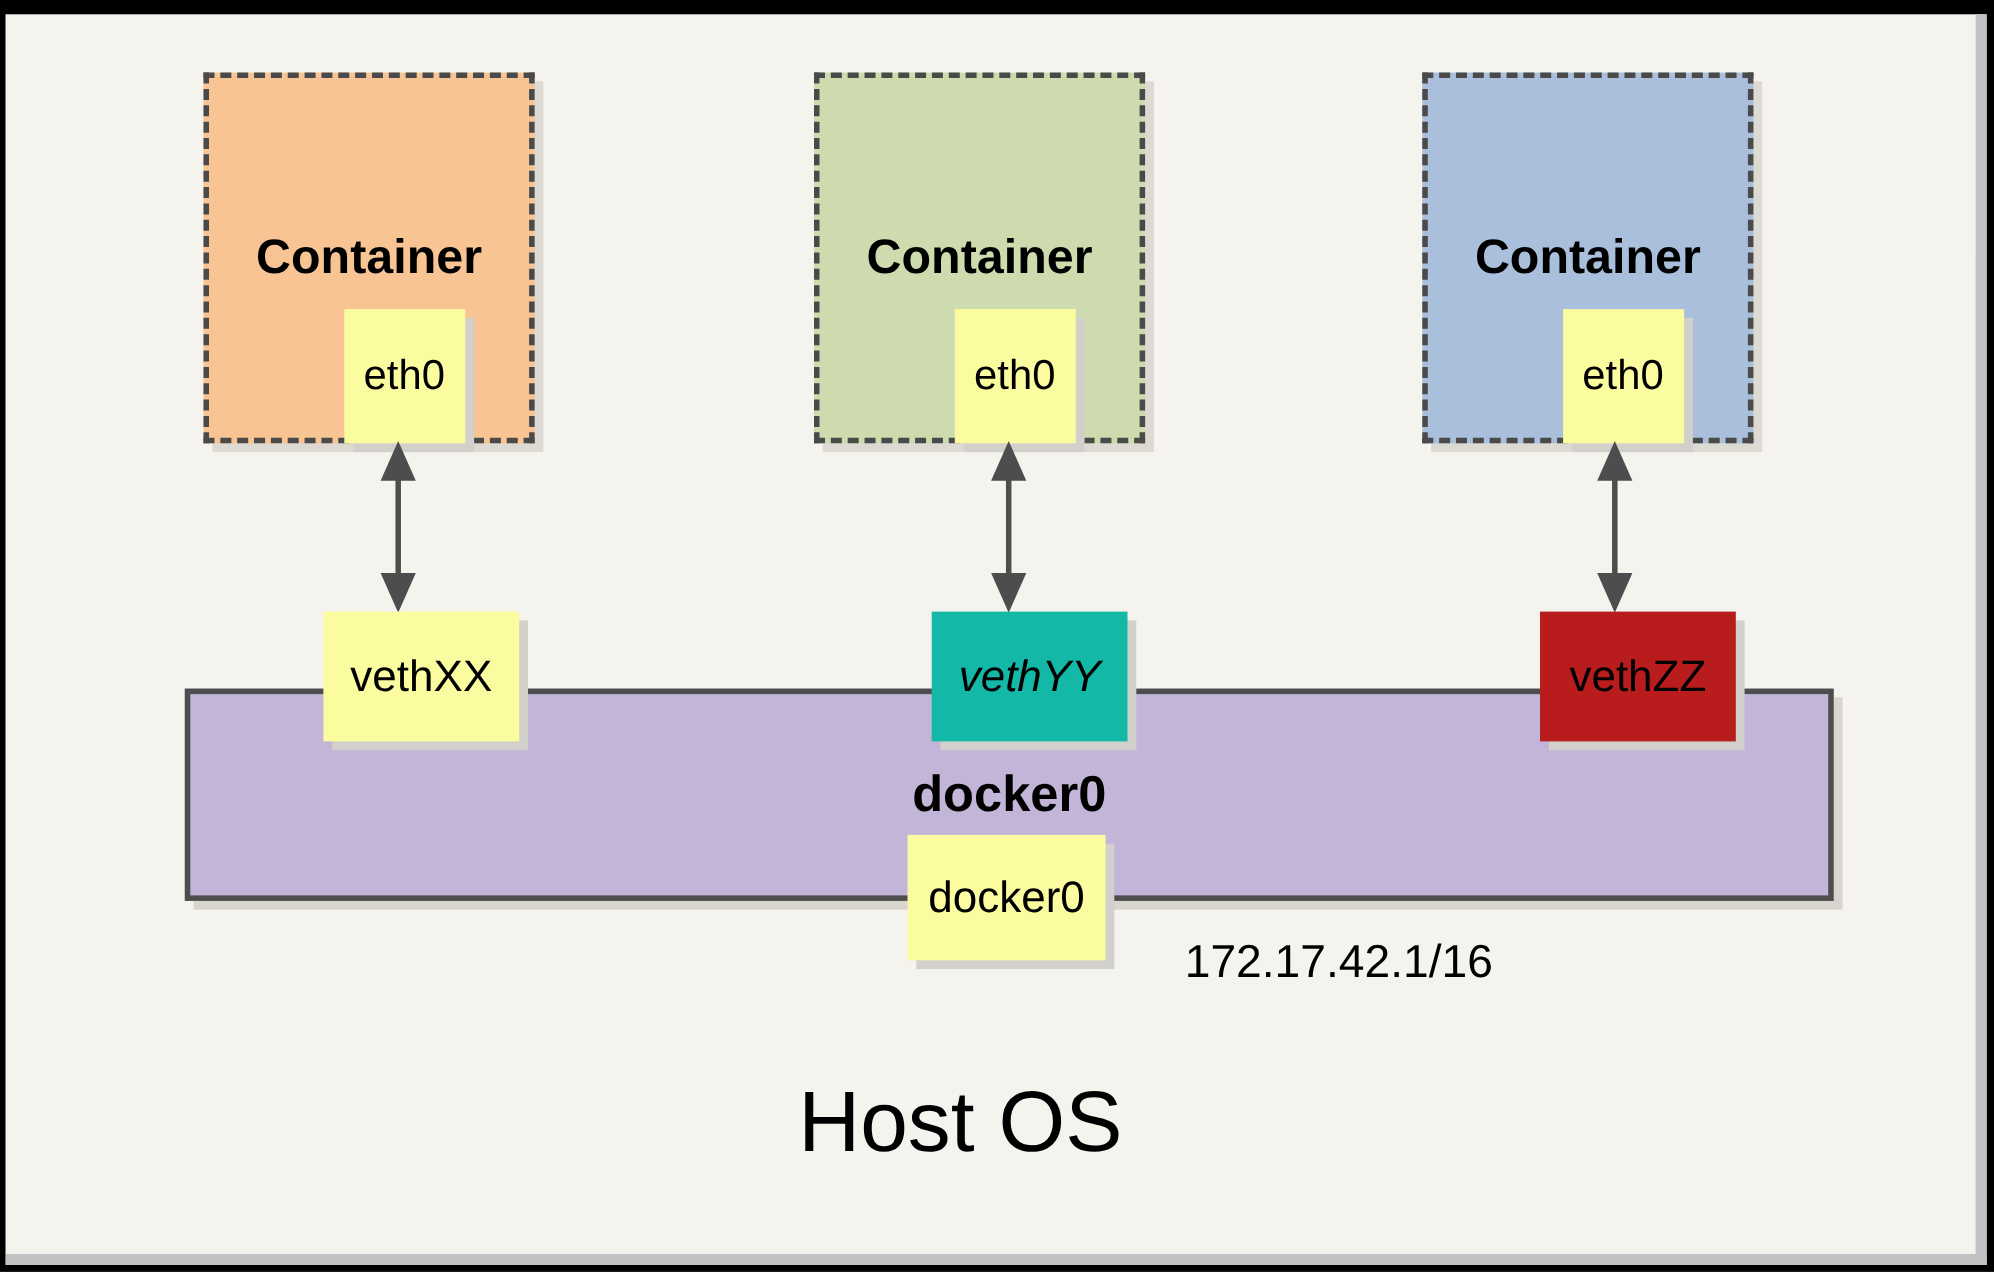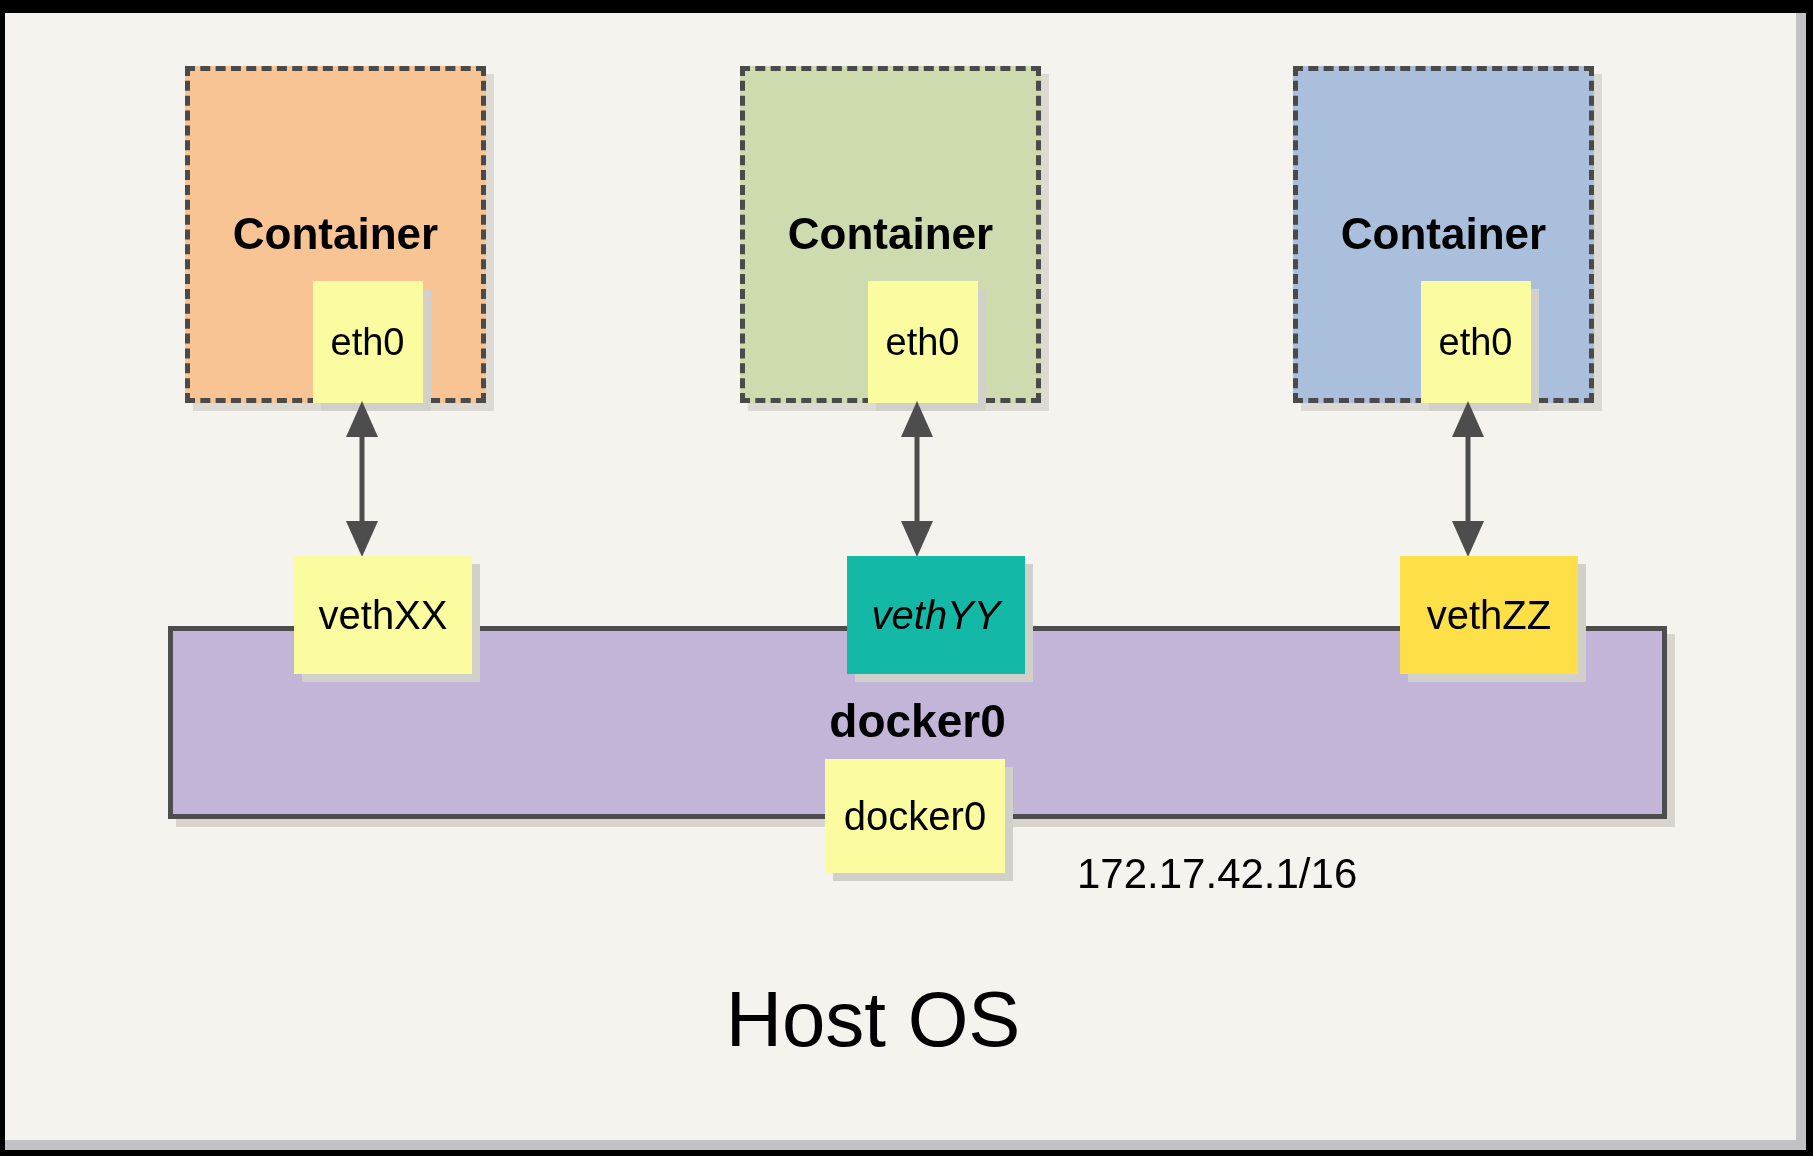--- a/index.html
+++ b/index.html
@@ -92,21 +92,21 @@
       <polygon points="22,156 38,120 6,120"></polygon>
     </svg>
     <svg class="arrow a2" width="44" height="156" viewBox="0 0 44 156" aria-hidden="true">
       <polygon points="22,0 38,36 6,36"></polygon>
       <line x1="22" y1="30" x2="22" y2="126" stroke-width="5"></line>
       <polygon points="22,156 38,120 6,120"></polygon>
     </svg>
 
     <div class="node veth-box v0" style="background-color: rgb(251, 251, 159);">vethXX</div>
     <div class="node veth-box v1" style="background-color: #14b8a6; font-style: italic;">vethYY</div>
-    <div class="node veth-box v2" style="background-color: #fde047;">vethZZ</div>
+    <div class="node veth-box v2" style="background-color: #b91c1c;">vethZZ</div>
 
     <div class="bridge-bar" style="background-color: rgb(194, 181, 216);">
       <div class="bridge-label">docker0</div>
     </div>
 
     <div class="node bridge-if-box" style="background-color: rgb(251, 251, 159);">docker0</div>
 
     <div class="ip-label">172.17.42.1/16</div>
 
     <div class="host-label">Host OS</div>

